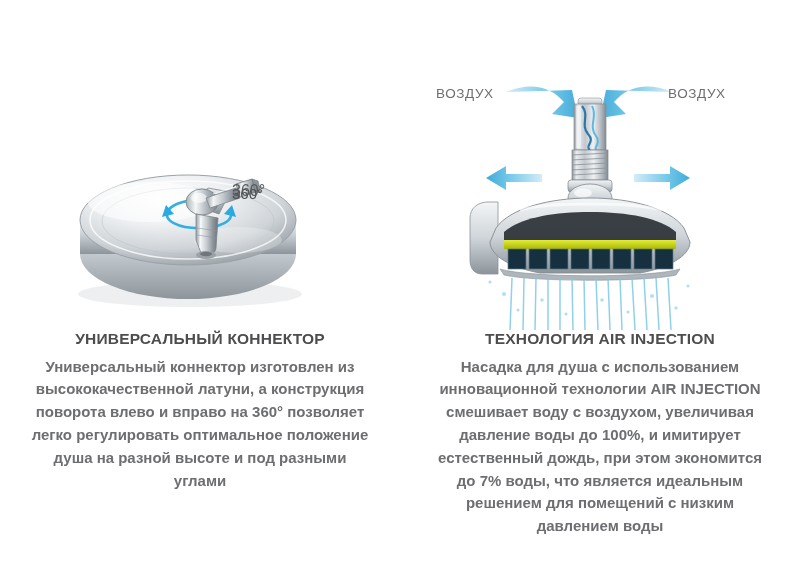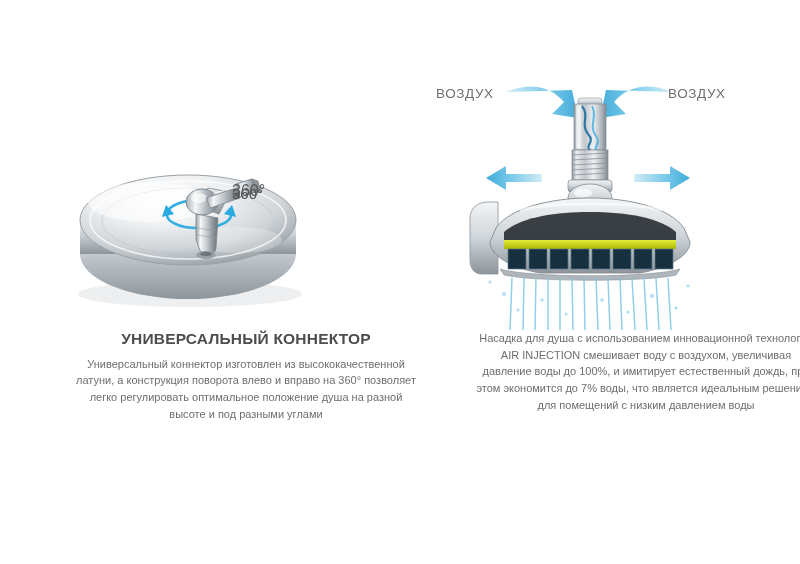--- a/index.html
+++ b/index.html
@@ -35,35 +35,35 @@
     left: 0;
     width: 400px;
     height: 280px;
   }
 
   .caption {
     position: absolute;
     left: 30px;
     width: 340px;
     text-align: center;
-    margin-left: 46px;
   }
   .caption-title {
     font-size: 15.5px;
     font-weight: bold;
     color: #4d4d4f;
     letter-spacing: 0.2px;
     margin: 0 0 7px 0;
     line-height: 1.2;
   }
   .caption-body {
-    font-size: 11px;
+    font-size: 15px;
     line-height: 1.52;
     color: #6d6e71;
     margin: 0;
+    font-weight: bold;
   }
   .cap-left { top: 318px; }
   .cap-right { top: 318px; }
 
   svg { display: block; }
   .no-sel { user-select: none; }
 </style>
 </head>
 <body>
 
@@ -274,17 +274,18 @@
           <circle cx="288" cy="244" r="1.6"></circle>
         </g>
 
       </svg>
 
       <div style="position:absolute;left:36px;top:44px;font-size:13.5px;color:#6d6e71;letter-spacing:0.6px;">ВОЗДУХ</div>
       <div style="position:absolute;left:268px;top:44px;font-size:13.5px;color:#6d6e71;letter-spacing:0.6px;">ВОЗДУХ</div>
     </div>
 
     <div class="caption cap-right">
+      <p class="caption-title">ТЕХНОЛОГИЯ AIR INJECTION</p>
       <p class="caption-body">Насадка для душа с использованием инновационной технологии AIR INJECTION смешивает воду с воздухом, увеличивая давление воды до 100%, и имитирует естественный дождь, при этом экономится до 7% воды, что является идеальным решением для помещений с низким давлением воды</p>
     </div>
   </div>
 
 </div>
 
 </body></html>

